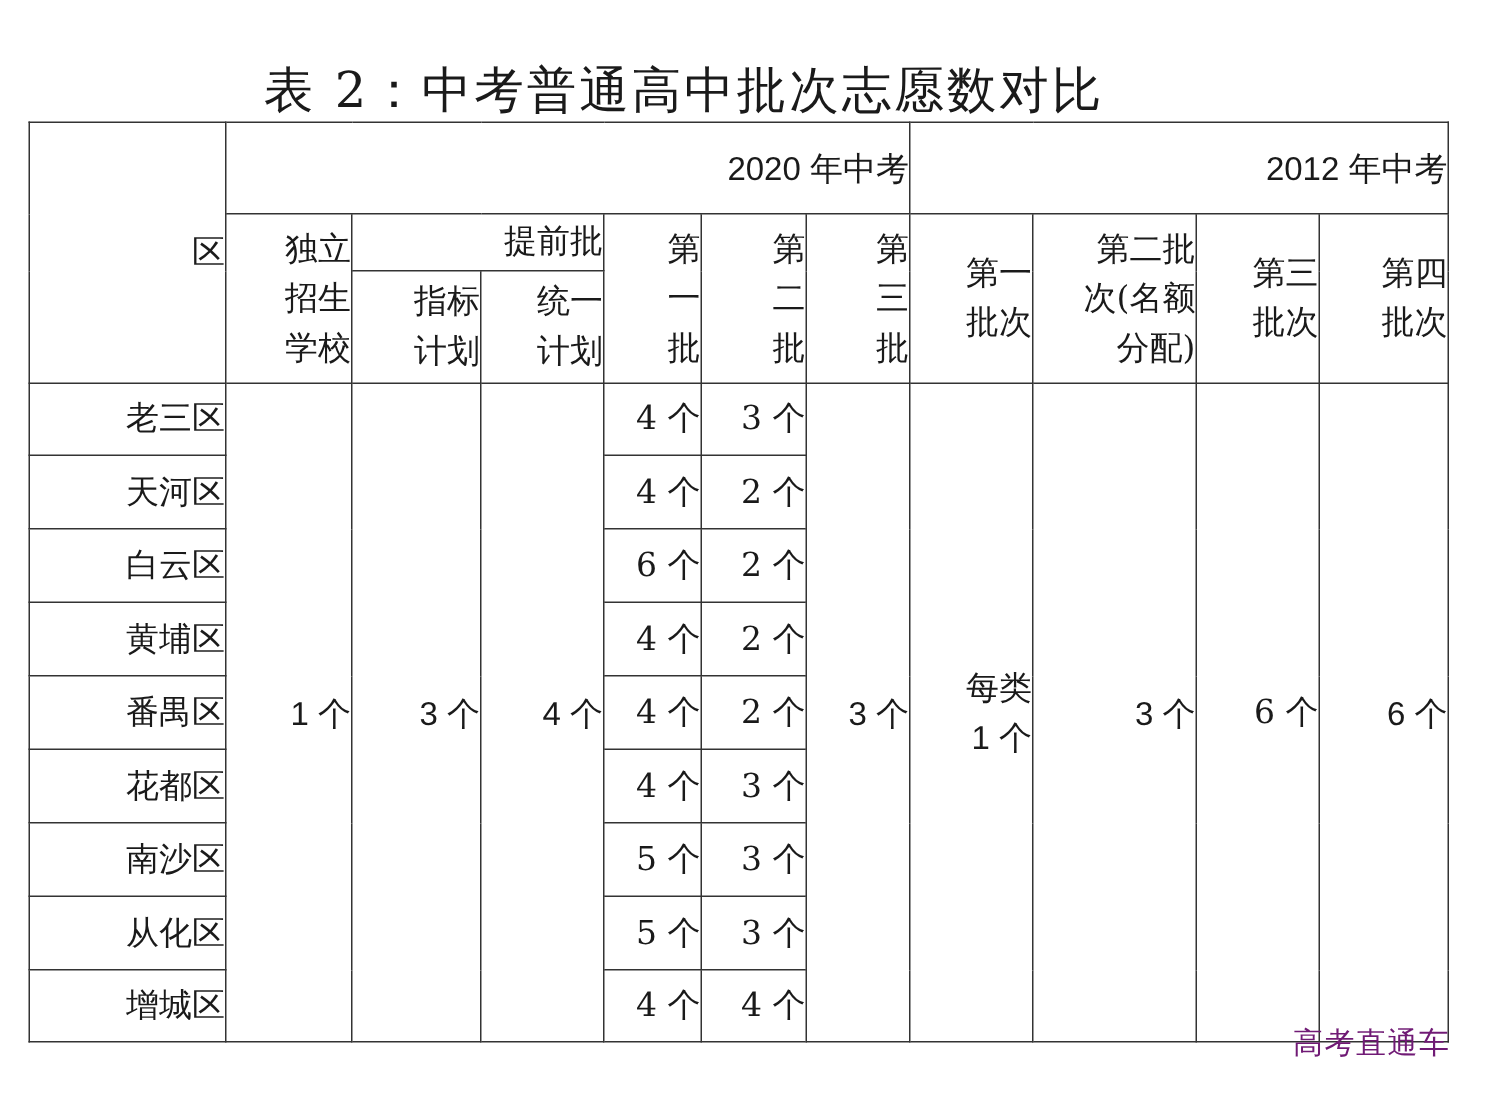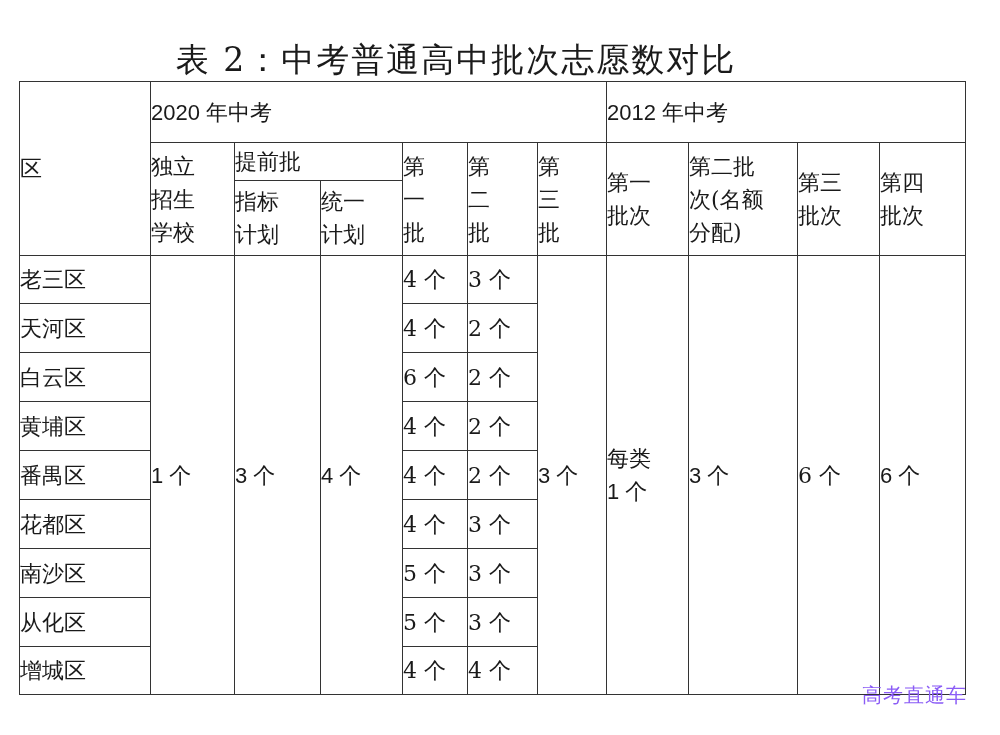--- a/index.html
+++ b/index.html
@@ -1,25 +1,25 @@
 <!DOCTYPE html>
 <html><head>
   <meta charset="utf-8">
   <style>
     html, body { margin: 0; padding: 0; background: #ffffff; }
     body { width: 1000px; height: 735px; position: relative; overflow: hidden;
            font-family: "DejaVu Serif", "Liberation Serif", serif; color: #1a1a1a; }
     .title { position: absolute; left: 0; top: 38px; width: 792px; text-align: center;
              font-size: 33px; letter-spacing: 2px; padding-left: 120px; box-sizing: border-box; }
     table { position: absolute; left: 19px; top: 81px; border-collapse: collapse; table-layout: fixed; }
-    td { border: 1.5px solid #333; text-align: left; vertical-align: middle; padding: 0;
+    td { border: 1.5px solid #333; text-align: right; vertical-align: middle; padding: 0;
          font-size: 22px; line-height: 1.5; }
     .num { font-family: "Liberation Sans", "DejaVu Sans", sans-serif; }
     .yearhead { font-family: "Liberation Sans", "DejaVu Sans", sans-serif; font-size: 22px; }
-    .watermark { position: absolute; left: 862px; top: 682px; font-size: 20px; color: #8b5cf6;
+    .watermark { position: absolute; left: 862px; top: 682px; font-size: 20px; color: #701a75;
                  font-family: "DejaVu Sans", sans-serif; letter-spacing: 1px; }
   </style>
 </head>
 <body>
 
 <div class="title">表 2：中考普通高中批次志愿数对比</div>
 
 <table>
   <colgroup>
     <col style="width:131px">

